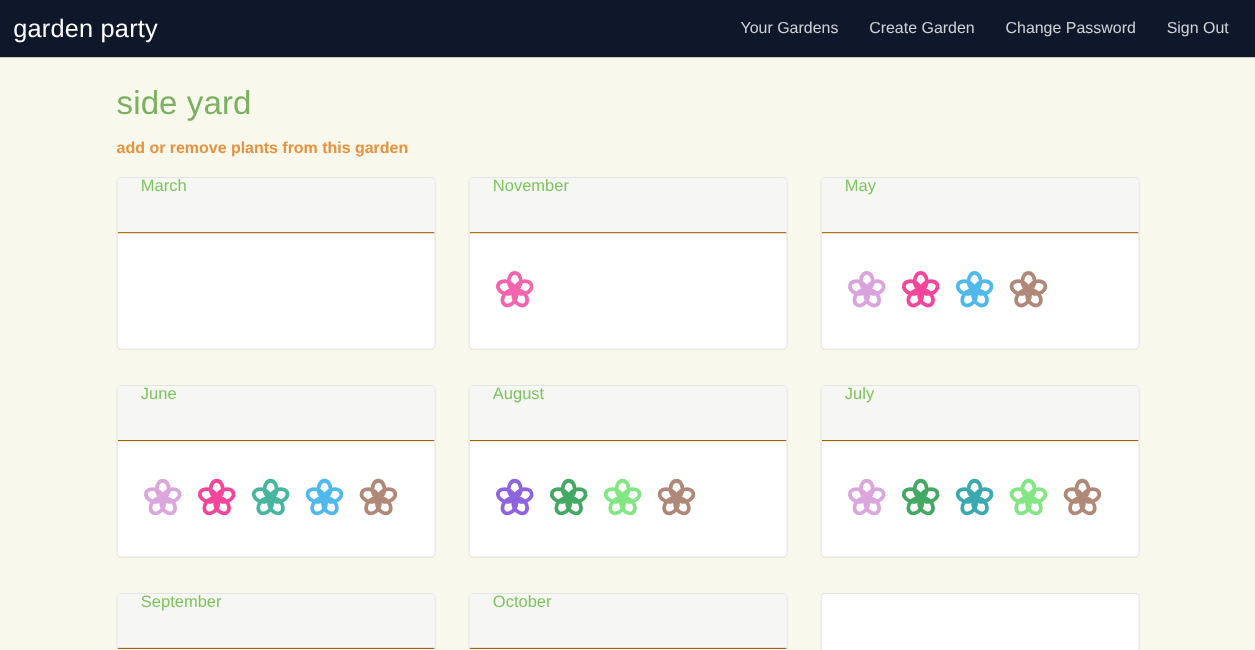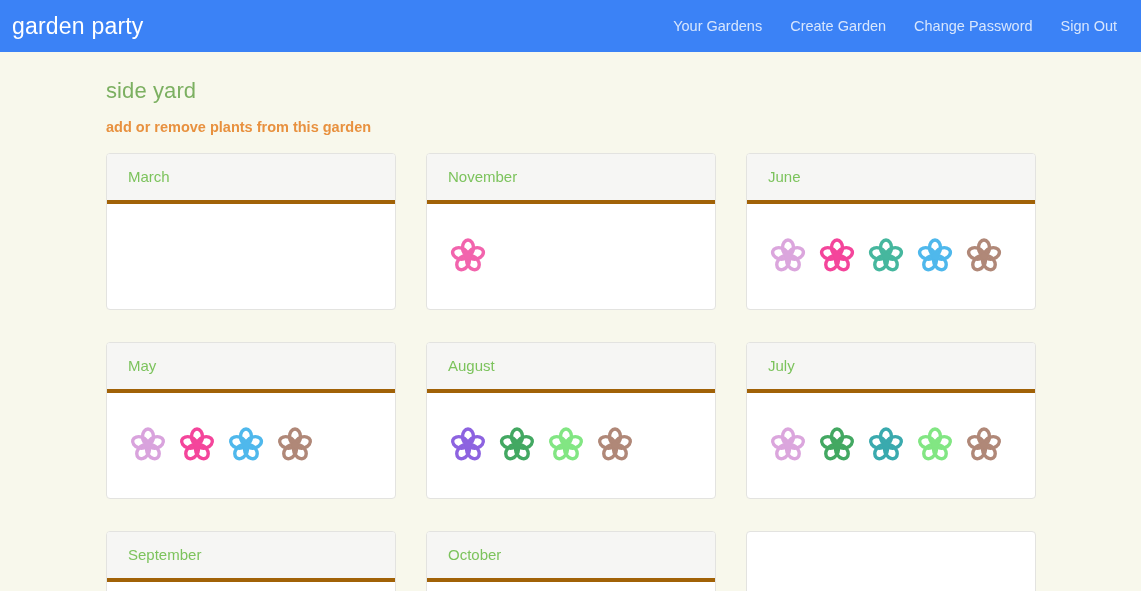--- a/index.html
+++ b/index.html
@@ -13,21 +13,21 @@
   body {
     background: #f8f8ec;
     font-family: "Liberation Sans", sans-serif;
     -webkit-font-smoothing: antialiased;
   }
 
   
   .navbar {
     position: relative;
     height: 52px;
-    background: #3b82f6;
+    background: #0f172a;
     display: flex;
     align-items: center;
     padding: 0 12px 0 12px;
   }
 
   .brand {
     color: #ffffff;
     font-size: 23px;
     font-weight: 400;
     letter-spacing: 0.2px;
@@ -54,21 +54,21 @@
   }
   .nav-link:last-child { padding-right: 10px; }
 
   
   .content {
     padding: 0 0 0 0;
   }
 
   .page-title {
     color: #7cb061;
-    font-size: 22px;
+    font-size: 30px;
     font-weight: 400;
     line-height: 1;
     padding: 28px 0 0 106px;
     letter-spacing: 0.1px;
   }
 
   .page-subtitle {
     color: #e8913f;
     font-size: 14.5px;
     line-height: 1;
@@ -89,23 +89,23 @@
     margin: 0 30px 32px 0;
     background: #ffffff;
     border: 1px solid #e3e3e0;
     border-radius: 4px;
     overflow: hidden;
   }
 
   .card-header {
     height: 50px;
     background: #f6f6f4;
-    border-bottom: 4px solid #a16207;
-    display: flex;
-    align-items: center;
+    border-bottom: 1px solid #a16207;
+    display: flex;
+    align-items: flex-start;
     padding-left: 21px;
   }
 
   .card-title {
     color: #7cc35c;
     font-size: 15px;
     line-height: 1;
   }
 
   .card-body {
@@ -159,20 +159,67 @@
               <ellipse cx="50" cy="28" rx="14.5" ry="20" transform="rotate(144 50 50)"></ellipse>
               <ellipse cx="50" cy="28" rx="14.5" ry="20" transform="rotate(216 50 50)"></ellipse>
               <ellipse cx="50" cy="28" rx="14.5" ry="20" transform="rotate(288 50 50)"></ellipse>
             </g>
             <circle cx="50" cy="50" r="8.5" fill="#f264ad"></circle>
           </svg>
         </div>
       </div>
       <div class="card">
         <div class="card-header">
+          <span class="card-title">May</span>
+        </div>
+        <div class="card-body">
+          <svg class="flower" viewBox="0 0 100 100">
+            <g fill="none" stroke="#d9a3dd" stroke-width="9">
+              <ellipse cx="50" cy="28" rx="14.5" ry="20" transform="rotate(0 50 50)"></ellipse>
+              <ellipse cx="50" cy="28" rx="14.5" ry="20" transform="rotate(72 50 50)"></ellipse>
+              <ellipse cx="50" cy="28" rx="14.5" ry="20" transform="rotate(144 50 50)"></ellipse>
+              <ellipse cx="50" cy="28" rx="14.5" ry="20" transform="rotate(216 50 50)"></ellipse>
+              <ellipse cx="50" cy="28" rx="14.5" ry="20" transform="rotate(288 50 50)"></ellipse>
+            </g>
+            <circle cx="50" cy="50" r="8.5" fill="#d9a3dd"></circle>
+          </svg>
+          <svg class="flower" viewBox="0 0 100 100">
+            <g fill="none" stroke="#f4459b" stroke-width="9">
+              <ellipse cx="50" cy="28" rx="14.5" ry="20" transform="rotate(0 50 50)"></ellipse>
+              <ellipse cx="50" cy="28" rx="14.5" ry="20" transform="rotate(72 50 50)"></ellipse>
+              <ellipse cx="50" cy="28" rx="14.5" ry="20" transform="rotate(144 50 50)"></ellipse>
+              <ellipse cx="50" cy="28" rx="14.5" ry="20" transform="rotate(216 50 50)"></ellipse>
+              <ellipse cx="50" cy="28" rx="14.5" ry="20" transform="rotate(288 50 50)"></ellipse>
+            </g>
+            <circle cx="50" cy="50" r="8.5" fill="#f4459b"></circle>
+          </svg>
+          <svg class="flower" viewBox="0 0 100 100">
+            <g fill="none" stroke="#4fb8ec" stroke-width="9">
+              <ellipse cx="50" cy="28" rx="14.5" ry="20" transform="rotate(0 50 50)"></ellipse>
+              <ellipse cx="50" cy="28" rx="14.5" ry="20" transform="rotate(72 50 50)"></ellipse>
+              <ellipse cx="50" cy="28" rx="14.5" ry="20" transform="rotate(144 50 50)"></ellipse>
+              <ellipse cx="50" cy="28" rx="14.5" ry="20" transform="rotate(216 50 50)"></ellipse>
+              <ellipse cx="50" cy="28" rx="14.5" ry="20" transform="rotate(288 50 50)"></ellipse>
+            </g>
+            <circle cx="50" cy="50" r="8.5" fill="#4fb8ec"></circle>
+          </svg>
+          <svg class="flower" viewBox="0 0 100 100">
+            <g fill="none" stroke="#b08878" stroke-width="9">
+              <ellipse cx="50" cy="28" rx="14.5" ry="20" transform="rotate(0 50 50)"></ellipse>
+              <ellipse cx="50" cy="28" rx="14.5" ry="20" transform="rotate(72 50 50)"></ellipse>
+              <ellipse cx="50" cy="28" rx="14.5" ry="20" transform="rotate(144 50 50)"></ellipse>
+              <ellipse cx="50" cy="28" rx="14.5" ry="20" transform="rotate(216 50 50)"></ellipse>
+              <ellipse cx="50" cy="28" rx="14.5" ry="20" transform="rotate(288 50 50)"></ellipse>
+            </g>
+            <circle cx="50" cy="50" r="8.5" fill="#b08878"></circle>
+          </svg>
+        </div>
+      </div>
+      <div class="card">
+        <div class="card-header">
           <span class="card-title">June</span>
         </div>
         <div class="card-body">
           <svg class="flower" viewBox="0 0 100 100">
             <g fill="none" stroke="#dba6dd" stroke-width="9">
               <ellipse cx="50" cy="28" rx="14.5" ry="20" transform="rotate(0 50 50)"></ellipse>
               <ellipse cx="50" cy="28" rx="14.5" ry="20" transform="rotate(72 50 50)"></ellipse>
               <ellipse cx="50" cy="28" rx="14.5" ry="20" transform="rotate(144 50 50)"></ellipse>
               <ellipse cx="50" cy="28" rx="14.5" ry="20" transform="rotate(216 50 50)"></ellipse>
               <ellipse cx="50" cy="28" rx="14.5" ry="20" transform="rotate(288 50 50)"></ellipse>
@@ -191,67 +238,20 @@
           </svg>
           <svg class="flower" viewBox="0 0 100 100">
             <g fill="none" stroke="#46b79e" stroke-width="9">
               <ellipse cx="50" cy="28" rx="14.5" ry="20" transform="rotate(0 50 50)"></ellipse>
               <ellipse cx="50" cy="28" rx="14.5" ry="20" transform="rotate(72 50 50)"></ellipse>
               <ellipse cx="50" cy="28" rx="14.5" ry="20" transform="rotate(144 50 50)"></ellipse>
               <ellipse cx="50" cy="28" rx="14.5" ry="20" transform="rotate(216 50 50)"></ellipse>
               <ellipse cx="50" cy="28" rx="14.5" ry="20" transform="rotate(288 50 50)"></ellipse>
             </g>
             <circle cx="50" cy="50" r="8.5" fill="#46b79e"></circle>
-          </svg>
-          <svg class="flower" viewBox="0 0 100 100">
-            <g fill="none" stroke="#4fb8ec" stroke-width="9">
-              <ellipse cx="50" cy="28" rx="14.5" ry="20" transform="rotate(0 50 50)"></ellipse>
-              <ellipse cx="50" cy="28" rx="14.5" ry="20" transform="rotate(72 50 50)"></ellipse>
-              <ellipse cx="50" cy="28" rx="14.5" ry="20" transform="rotate(144 50 50)"></ellipse>
-              <ellipse cx="50" cy="28" rx="14.5" ry="20" transform="rotate(216 50 50)"></ellipse>
-              <ellipse cx="50" cy="28" rx="14.5" ry="20" transform="rotate(288 50 50)"></ellipse>
-            </g>
-            <circle cx="50" cy="50" r="8.5" fill="#4fb8ec"></circle>
-          </svg>
-          <svg class="flower" viewBox="0 0 100 100">
-            <g fill="none" stroke="#b08878" stroke-width="9">
-              <ellipse cx="50" cy="28" rx="14.5" ry="20" transform="rotate(0 50 50)"></ellipse>
-              <ellipse cx="50" cy="28" rx="14.5" ry="20" transform="rotate(72 50 50)"></ellipse>
-              <ellipse cx="50" cy="28" rx="14.5" ry="20" transform="rotate(144 50 50)"></ellipse>
-              <ellipse cx="50" cy="28" rx="14.5" ry="20" transform="rotate(216 50 50)"></ellipse>
-              <ellipse cx="50" cy="28" rx="14.5" ry="20" transform="rotate(288 50 50)"></ellipse>
-            </g>
-            <circle cx="50" cy="50" r="8.5" fill="#b08878"></circle>
-          </svg>
-        </div>
-      </div>
-      <div class="card">
-        <div class="card-header">
-          <span class="card-title">May</span>
-        </div>
-        <div class="card-body">
-          <svg class="flower" viewBox="0 0 100 100">
-            <g fill="none" stroke="#d9a3dd" stroke-width="9">
-              <ellipse cx="50" cy="28" rx="14.5" ry="20" transform="rotate(0 50 50)"></ellipse>
-              <ellipse cx="50" cy="28" rx="14.5" ry="20" transform="rotate(72 50 50)"></ellipse>
-              <ellipse cx="50" cy="28" rx="14.5" ry="20" transform="rotate(144 50 50)"></ellipse>
-              <ellipse cx="50" cy="28" rx="14.5" ry="20" transform="rotate(216 50 50)"></ellipse>
-              <ellipse cx="50" cy="28" rx="14.5" ry="20" transform="rotate(288 50 50)"></ellipse>
-            </g>
-            <circle cx="50" cy="50" r="8.5" fill="#d9a3dd"></circle>
-          </svg>
-          <svg class="flower" viewBox="0 0 100 100">
-            <g fill="none" stroke="#f4459b" stroke-width="9">
-              <ellipse cx="50" cy="28" rx="14.5" ry="20" transform="rotate(0 50 50)"></ellipse>
-              <ellipse cx="50" cy="28" rx="14.5" ry="20" transform="rotate(72 50 50)"></ellipse>
-              <ellipse cx="50" cy="28" rx="14.5" ry="20" transform="rotate(144 50 50)"></ellipse>
-              <ellipse cx="50" cy="28" rx="14.5" ry="20" transform="rotate(216 50 50)"></ellipse>
-              <ellipse cx="50" cy="28" rx="14.5" ry="20" transform="rotate(288 50 50)"></ellipse>
-            </g>
-            <circle cx="50" cy="50" r="8.5" fill="#f4459b"></circle>
           </svg>
           <svg class="flower" viewBox="0 0 100 100">
             <g fill="none" stroke="#4fb8ec" stroke-width="9">
               <ellipse cx="50" cy="28" rx="14.5" ry="20" transform="rotate(0 50 50)"></ellipse>
               <ellipse cx="50" cy="28" rx="14.5" ry="20" transform="rotate(72 50 50)"></ellipse>
               <ellipse cx="50" cy="28" rx="14.5" ry="20" transform="rotate(144 50 50)"></ellipse>
               <ellipse cx="50" cy="28" rx="14.5" ry="20" transform="rotate(216 50 50)"></ellipse>
               <ellipse cx="50" cy="28" rx="14.5" ry="20" transform="rotate(288 50 50)"></ellipse>
             </g>
             <circle cx="50" cy="50" r="8.5" fill="#4fb8ec"></circle>

